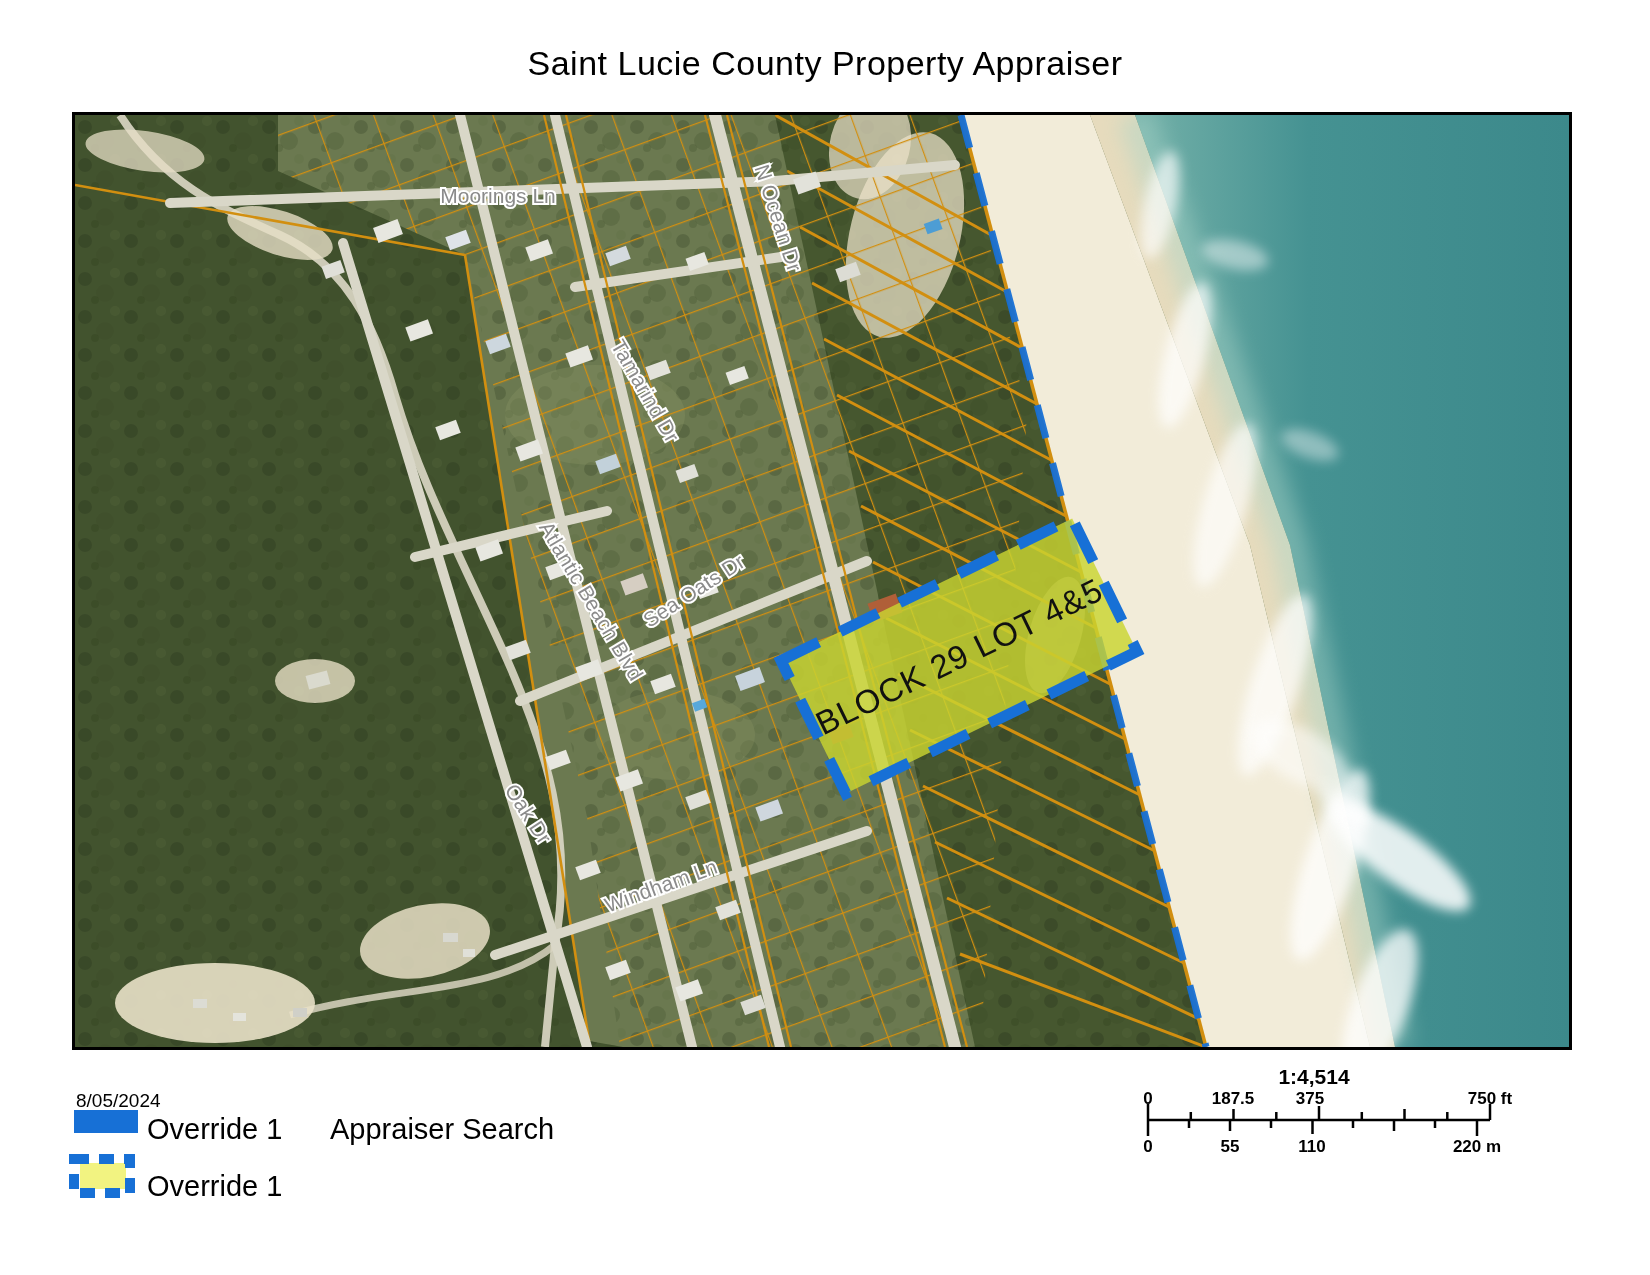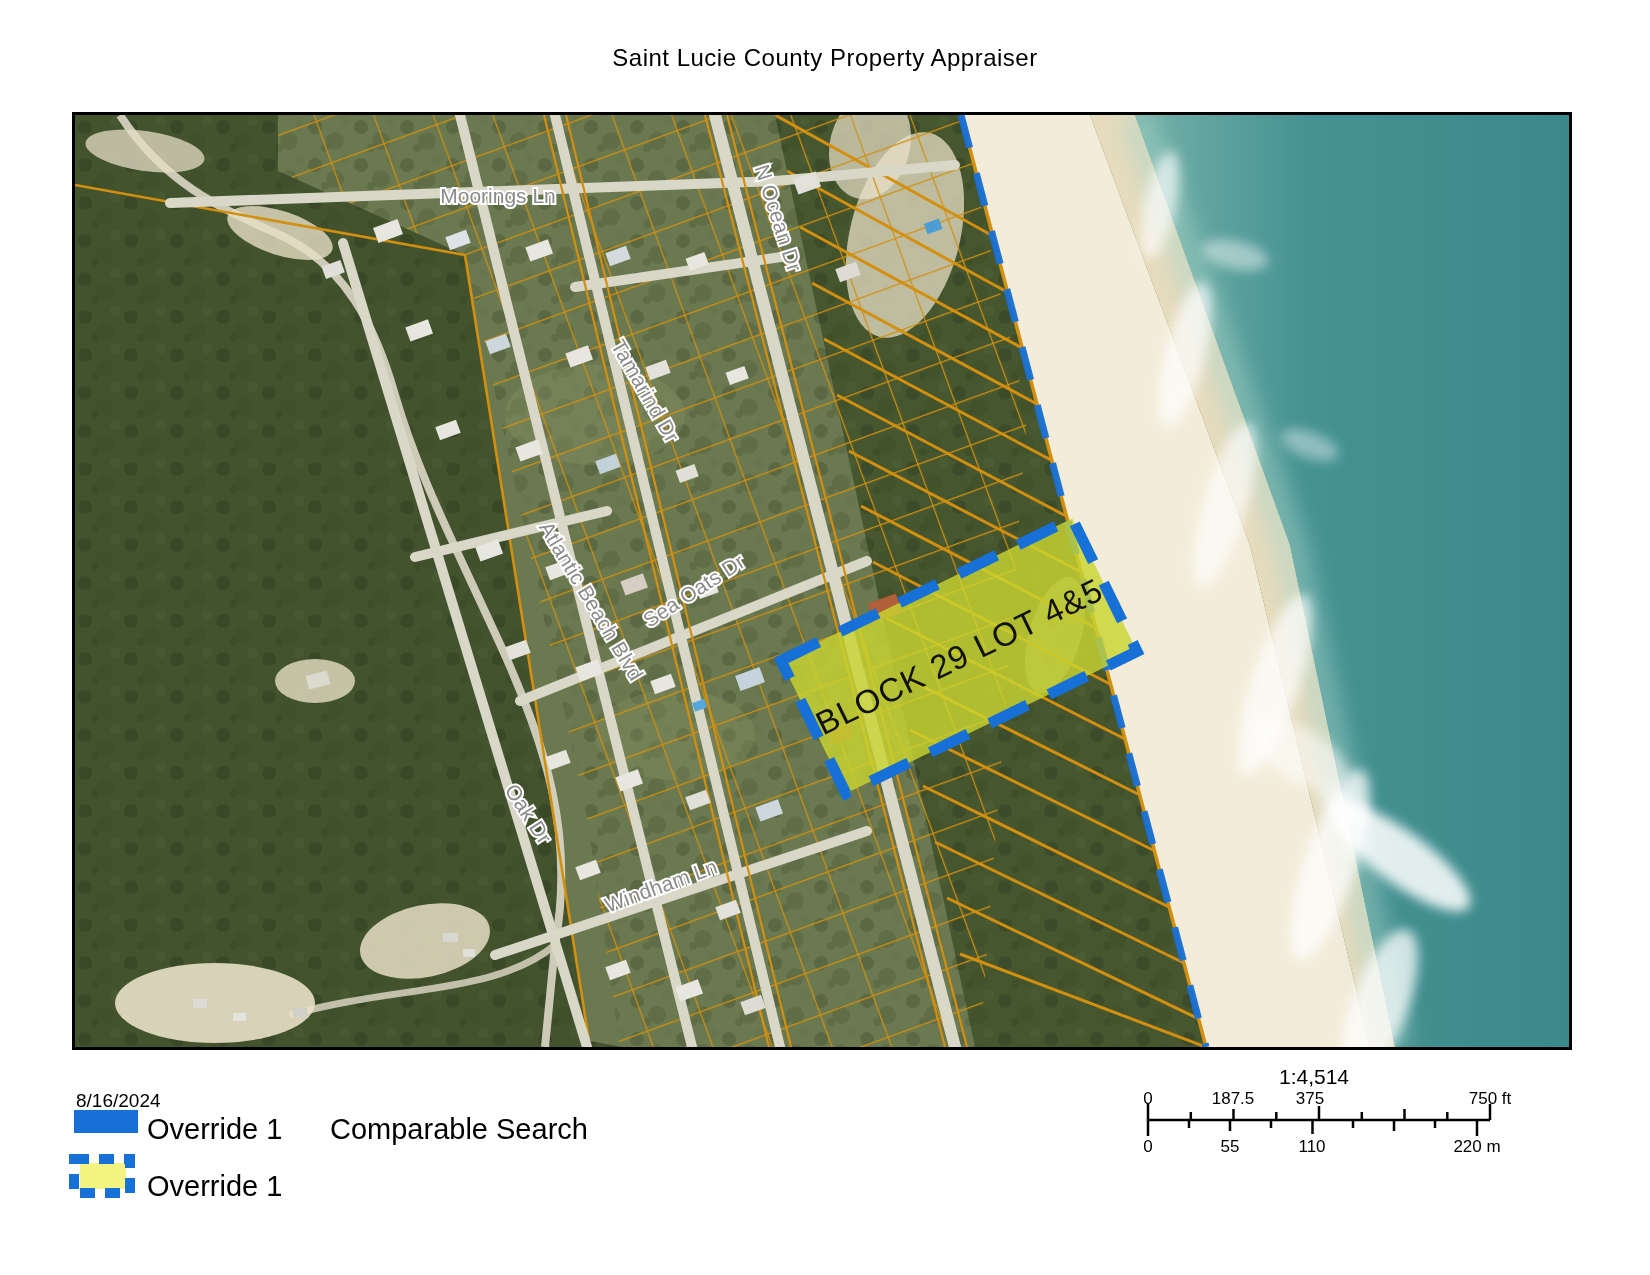--- a/index.html
+++ b/index.html
@@ -1,30 +1,30 @@
 <!DOCTYPE html>
 <html><head>
 <meta charset="utf-8">
 <style>
   html,body{margin:0;padding:0;background:#fff;}
   body{width:1650px;height:1275px;position:relative;overflow:hidden;
        font-family:"Liberation Sans",sans-serif;color:#000;}
   .page-title{position:absolute;top:44px;left:0;width:100%;text-align:center;
-       font-size:24px;letter-spacing:.5px;}
+       font-size:34px;letter-spacing:.5px;}
   .map-frame{position:absolute;left:72px;top:112px;width:1500px;height:938px;
        border:3px solid #000;box-sizing:border-box;background:#6b7950;}
   .map-frame svg{display:block;width:100%;height:100%;}
   .legend-date{position:absolute;left:76px;top:1090px;font-size:19px;}
   .legend-row1-swatch{position:absolute;left:74px;top:1110px;width:64px;height:23px;background:#1770d6;}
   .legend-label{position:absolute;font-size:29px;}
   .lg-ov1{left:147px;top:1113px;}
   .lg-comp{left:330px;top:1113px;}
   .lg-ov2{left:147px;top:1170px;}
   .legend-row2-swatch{position:absolute;left:66px;top:1152px;width:72px;height:48px;}
-  .scalebar{position:absolute;left:1138px;top:1066px;width:384px;height:92px;}
+  .scalebar{position:absolute;left:1138px;top:1066px;width:384px;height:92px;font-weight:bold;}
   svg text{font-family:"Liberation Sans",sans-serif;}
   .street-label{fill:#8b8b8b;stroke:#ffffff;stroke-width:4px;paint-order:stroke;
        font-size:21px;}
   .sb-txt{font-size:17px;fill:#000;}
   .sb-ratio{font-size:21px;fill:#000;}
 </style>
 </head>
 <body>
 
 <div class="page-title">Saint Lucie County Property Appraiser</div>
@@ -213,24 +213,24 @@
     <text class="street-label" x="703" y="110" text-anchor="middle" transform="rotate(72 703 103)">N Ocean Dr</text>
     <text class="street-label" x="570" y="283" text-anchor="middle" transform="rotate(60 570 276)">Tamarind Dr</text>
     <text class="street-label" x="516" y="493" text-anchor="middle" transform="rotate(59 516 486)">Atlantic Beach Blvd</text>
     <text class="street-label" x="619" y="483" text-anchor="middle" transform="rotate(-33 619 476)">Sea Oats Dr</text>
     <text class="street-label" x="453" y="706" text-anchor="middle" transform="rotate(57 453 699)">Oak Dr</text>
     <text class="street-label" x="586" y="778" text-anchor="middle" transform="rotate(-20 586 771)">Windham Ln</text>
   </g>
 </svg>
 </div>
 
-<div class="legend-date">8/16/2024</div>
+<div class="legend-date">8/05/2024</div>
 <div class="legend-row1-swatch"></div>
 <div class="legend-label lg-ov1">Override 1</div>
-<div class="legend-label lg-comp">Comparable Search</div>
+<div class="legend-label lg-comp">Appraiser Search</div>
 <div class="legend-row2-swatch">
   <svg viewBox="0 0 72 48" width="72" height="48">
     <rect x="14" y="11" width="46" height="26" fill="#f2f381"></rect>
     <rect x="8" y="7" width="56" height="34" fill="none" stroke="#1770d6" stroke-width="10" stroke-dasharray="15 10"></rect>
   </svg>
 </div>
 <div class="legend-label lg-ov2">Override 1</div>
 
 <div class="scalebar">
   <svg viewBox="0 0 384 92" width="384" height="92">

